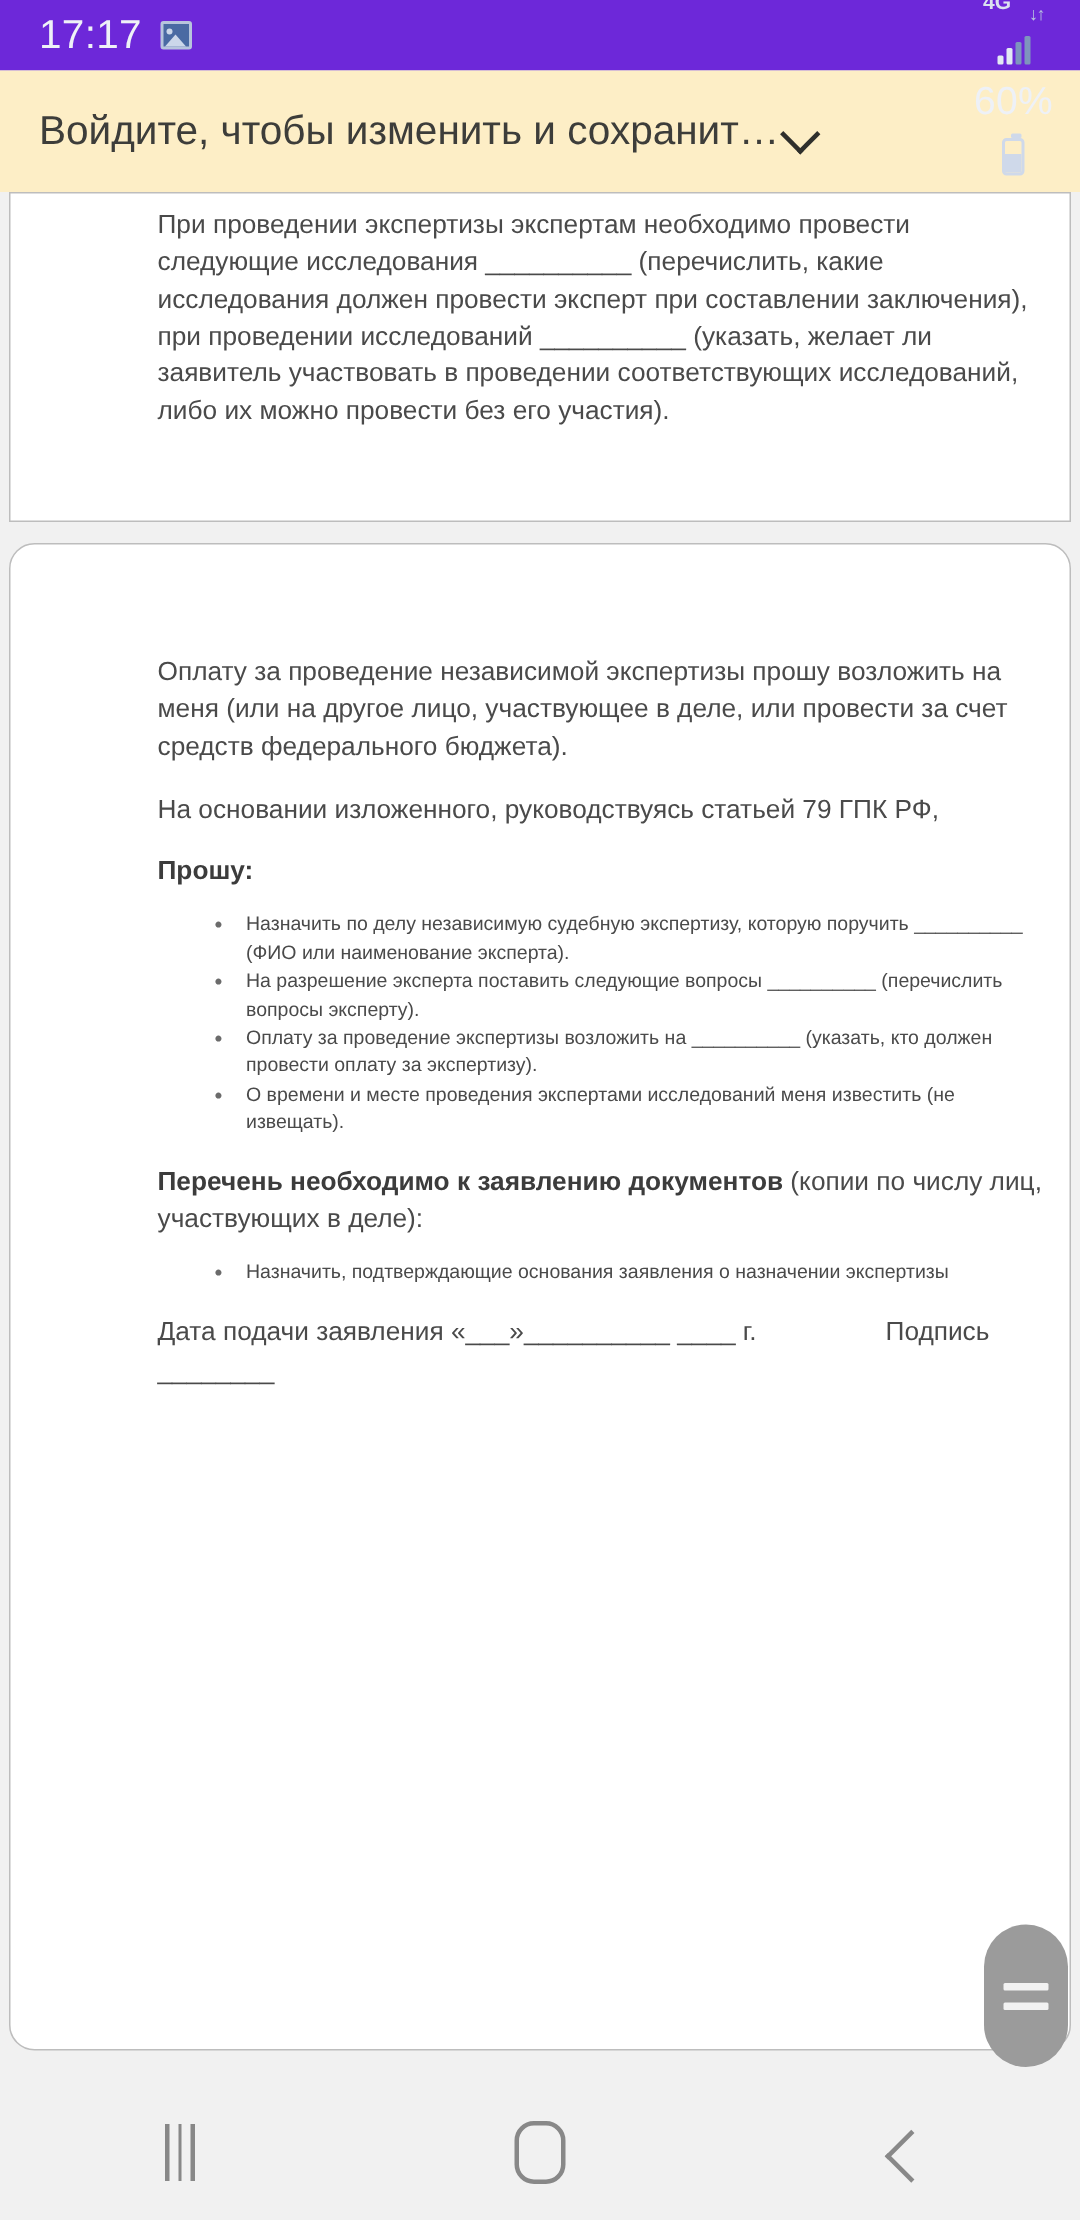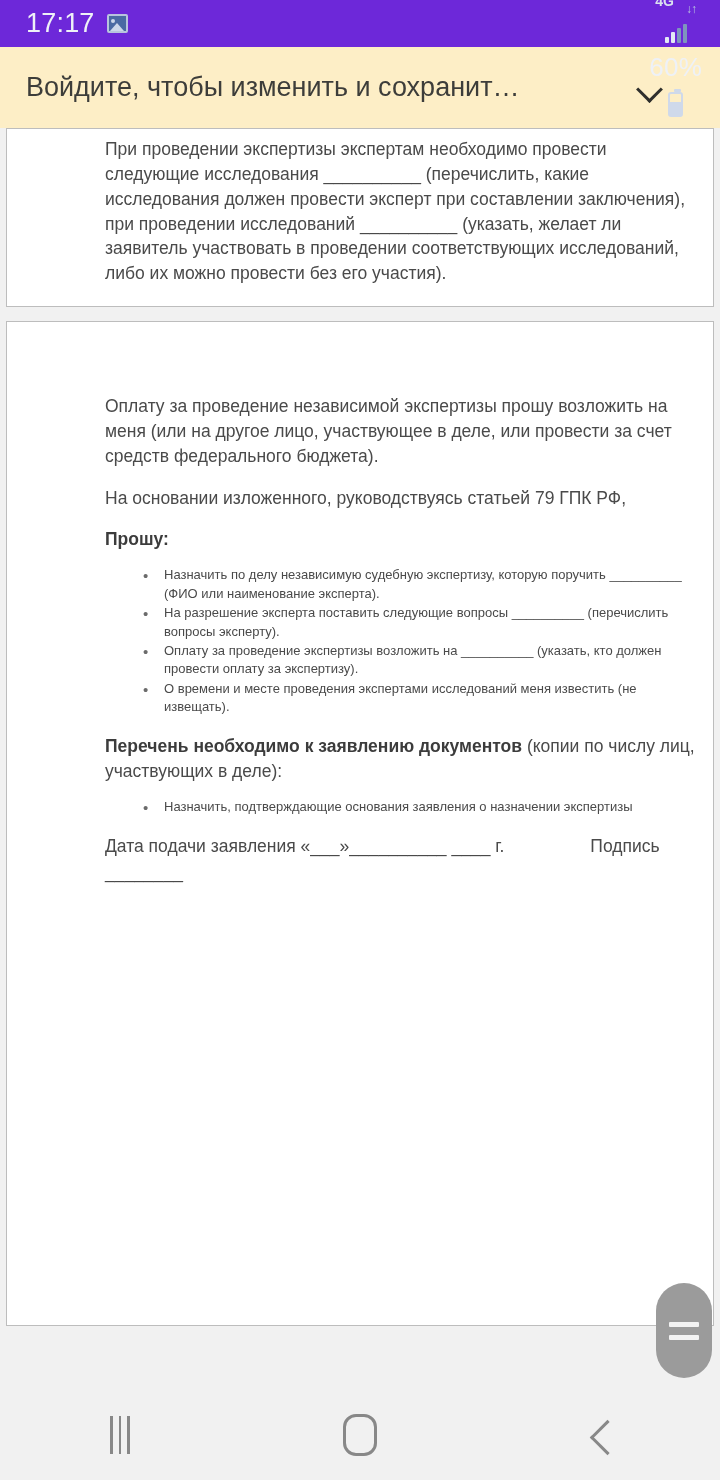--- a/index.html
+++ b/index.html
@@ -161,21 +161,20 @@
     border-radius: 1px;
   }
 
   
   .banner {
     height: 81px;
     background: #fdeec6;
     display: flex;
     align-items: center;
     padding: 0 26px;
-    justify-content: space-between;
   }
   .banner-text {
     font-size: 27px;
     color: #3d3d3a;
     font-weight: 400;
     white-space: nowrap;
     overflow: hidden;
   }
   .chevron-down {
     width: 30px; height: 30px;
@@ -204,27 +203,28 @@
     overflow: hidden;
   }
 
   .page {
     background: #ffffff;
     border: 1px solid #bdbdbd;
     margin: 0 6px;
     position: relative;
   }
   .page-one {
-    height: 179px;
+    height: 220px;
     overflow: hidden;
   }
   .page-gap { height: 14px; }
   .page-two {
     height: 1005px;
     overflow: hidden;
+    border-radius: 17px;
   }
 
   .page-inner {
     padding: 0 18px 0 98px;
   }
 
   p.doc {
     font-size: 17.5px;
     line-height: 1.42;
     color: #4a4a4a;

